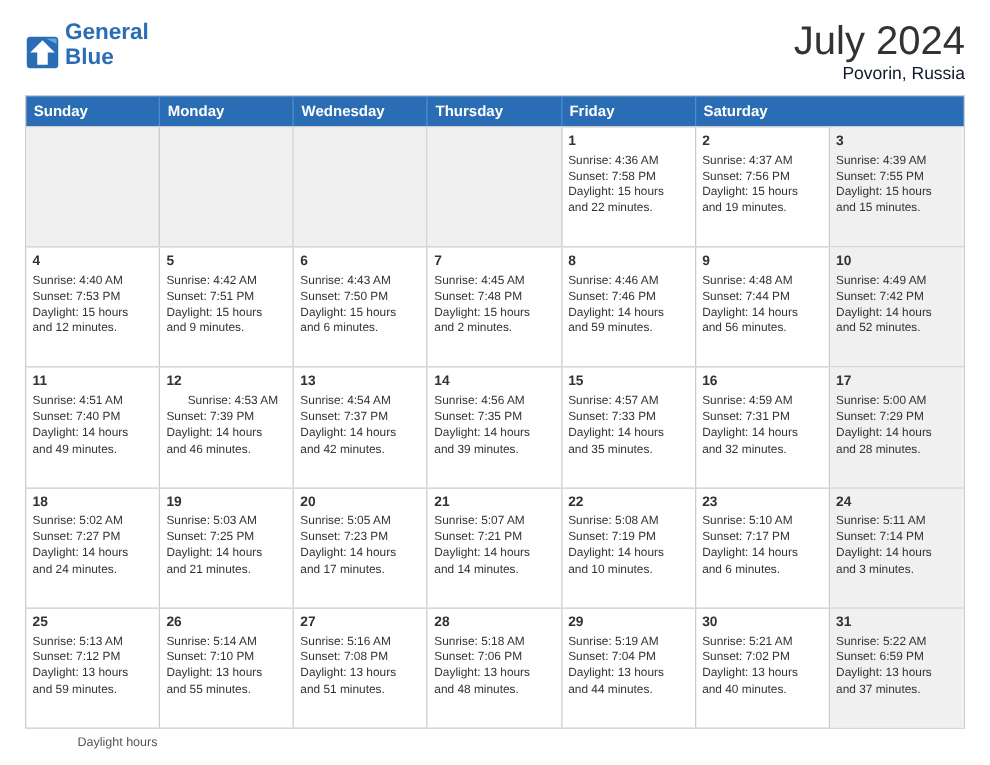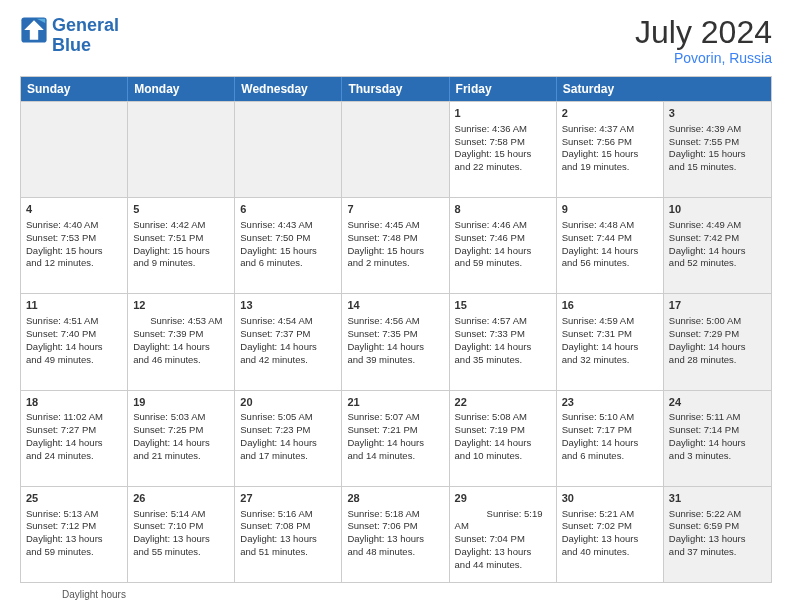--- a/index.html
+++ b/index.html
@@ -18,21 +18,21 @@
       flex-direction: column;
     }
     .header {
       display: flex;
       justify-content: space-between;
       align-items: flex-start;
       margin-bottom: 10px;
     }
     .logo {
       display: flex;
-      align-items: flex-start;
+      align-items: flex-end;
       gap: 4px;
     }
     .logo-text {
       font-size: 18px;
       font-weight: bold;
       color: #333;
       line-height: 1.1;
     }
     .logo-text span {
       color: #2a6db5;
@@ -45,21 +45,21 @@
       text-align: right;
     }
     .month-title {
       font-size: 32px;
       font-weight: normal;
       color: #333;
       line-height: 1;
     }
     .location {
       font-size: 14px;
-      color: #3b82f6;
+      color: #0f172a;
       margin-top: 2px;
     }
     .calendar {
       flex: 1;
       display: flex;
       flex-direction: column;
       border: 1px solid #ccc;
     }
     .cal-header {
       display: grid;
@@ -213,21 +213,21 @@
           <div class="cal-cell"><span class="day-num">16</span><span style="white-space: pre-line;">Sunrise: 4:59 AM
 Sunset: 7:31 PM
 Daylight: 14 hours
 and 32 minutes.</span></div>
           <div class="cal-cell shaded"><span class="day-num">17</span><span style="white-space: pre-line;">Sunrise: 5:00 AM
 Sunset: 7:29 PM
 Daylight: 14 hours
 and 28 minutes.</span></div>
         </div>
         <div class="cal-row">
-          <div class="cal-cell"><span class="day-num">18</span><span style="white-space: pre-line;">Sunrise: 11:02 AM
+          <div class="cal-cell"><span class="day-num">18</span><span style="white-space: pre-line;">Sunrise: 5:02 AM
 Sunset: 7:27 PM
 Daylight: 14 hours
 and 24 minutes.</span></div>
           <div class="cal-cell"><span class="day-num">19</span><span style="white-space: pre-line;">Sunrise: 5:03 AM
 Sunset: 7:25 PM
 Daylight: 14 hours
 and 21 minutes.</span></div>
           <div class="cal-cell"><span class="day-num">20</span><span style="white-space: pre-line;">Sunrise: 5:05 AM
 Sunset: 7:23 PM
 Daylight: 14 hours
@@ -259,21 +259,21 @@
 Daylight: 13 hours
 and 55 minutes.</span></div>
           <div class="cal-cell"><span class="day-num">27</span><span style="white-space: pre-line;">Sunrise: 5:16 AM
 Sunset: 7:08 PM
 Daylight: 13 hours
 and 51 minutes.</span></div>
           <div class="cal-cell"><span class="day-num">28</span><span style="white-space: pre-line;">Sunrise: 5:18 AM
 Sunset: 7:06 PM
 Daylight: 13 hours
 and 48 minutes.</span></div>
-          <div class="cal-cell"><span class="day-num">29</span><span style="white-space: pre-line; margin-left: 32px;">Sunrise: 5:19 AM
+          <div class="cal-cell"><span class="day-num">29</span><span style="white-space: pre-line;">Sunrise: 5:19 AM
 Sunset: 7:04 PM
 Daylight: 13 hours
 and 44 minutes.</span></div>
           <div class="cal-cell"><span class="day-num">30</span><span style="white-space: pre-line;">Sunrise: 5:21 AM
 Sunset: 7:02 PM
 Daylight: 13 hours
 and 40 minutes.</span></div>
           <div class="cal-cell shaded"><span class="day-num">31</span><span style="white-space: pre-line;">Sunrise: 5:22 AM
 Sunset: 6:59 PM
 Daylight: 13 hours

